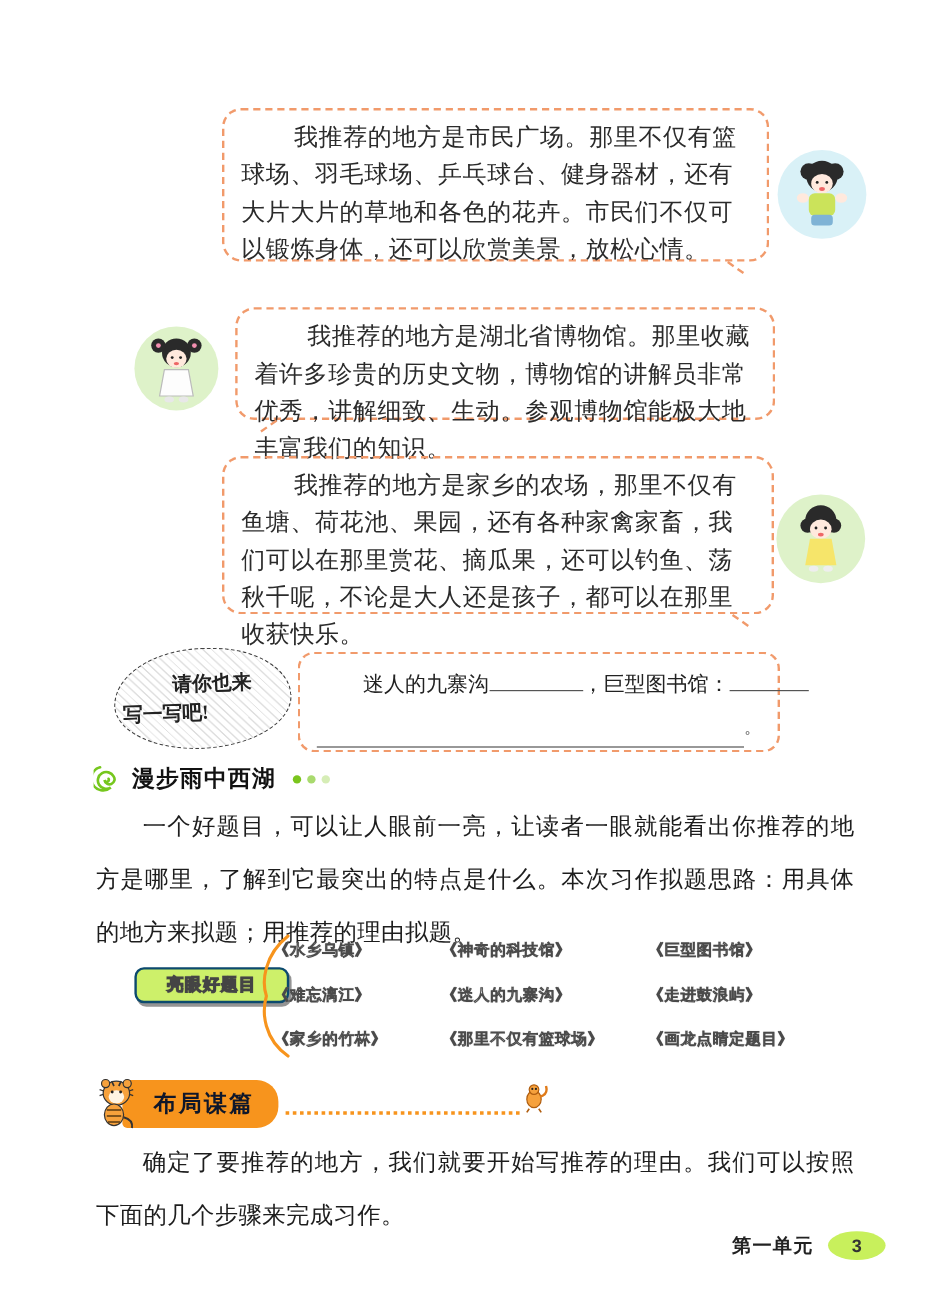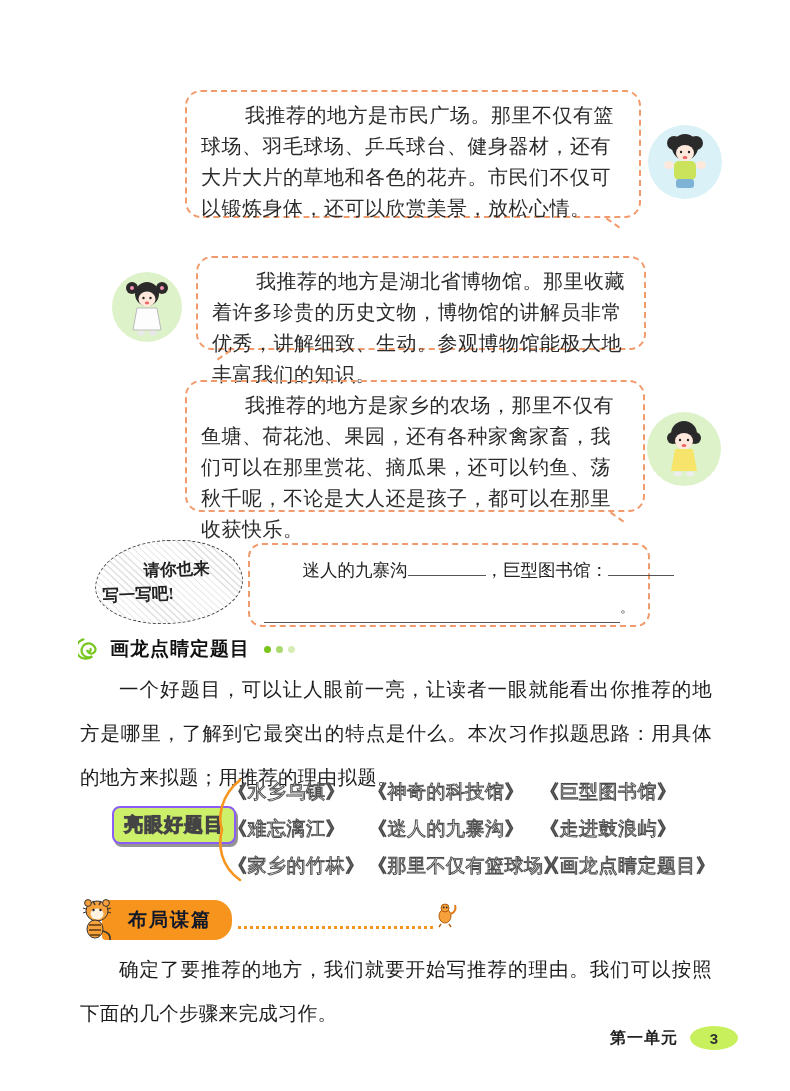--- a/index.html
+++ b/index.html
@@ -58,31 +58,31 @@
   .dots i { width:7px; height:7px; border-radius:50%; display:block; }
 
   .para { position:absolute; left:80px; width:632px; font-size:19.5px; line-height:44px; color:#1d1d1d; text-align:justify; }
   .para p { text-indent:2em; letter-spacing:0.3px; }
   .para1 { top:668px; }
   .para2 { top:948px; }
 
   
   .label-box {
     position:absolute; left:112px; top:806px;
-    background:#cdf06a; border:2px solid #8b5cf6; border-radius:8px;
+    background:#cdf06a; border:2px solid #0c4a6e; border-radius:8px;
     box-shadow:2px 3px 0 rgba(60,60,60,.55);
-    padding:4px 10px; font-size:19px; font-weight:bold; letter-spacing:1px;
+    padding:4px 25px; font-size:14px; font-weight:bold; letter-spacing:1px;
     color:#fff; -webkit-text-stroke:1px #444; text-shadow:0 0 1px #555;
     font-family:"Liberation Sans","DejaVu Sans",sans-serif;
   }
   .brace { position:absolute; left:216px; top:778px; }
   .titles-grid {
     position:absolute; left:228px; top:780px; width:462px;
     display:grid; grid-template-columns:140px 172px 150px; row-gap:13px;
-    font-size:19px; color:#fff; -webkit-text-stroke:0.9px #4a4a4a; text-shadow:0 0 1px #666;
+    font-size:13px; color:#fff; -webkit-text-stroke:0.9px #4a4a4a; text-shadow:0 0 1px #666;
     letter-spacing:0.5px;
   }
   .titles-grid span { line-height:24px; white-space:nowrap; }
 
   
   .sec2 { position:absolute; left:80px; top:898px; display:flex; align-items:center; height:44px; }
   .banner {
     background:#f7941d; color:#0f172a; font-weight:bold; font-size:19px;
     font-family:"Liberation Sans","DejaVu Sans",sans-serif;
     padding:7px 20px 7px 26px; border-radius:4px 18px 18px 4px; letter-spacing:2px;
@@ -177,21 +177,21 @@
     <div class="fill-line2">
       <span class="blank"></span>
         <span style="font-size:14px;">。</span>
     </div>
   </div>
 
   <div class="sec1">
     <svg width="24" height="24" viewBox="0 0 24 24">
       <path d="M12.5 12 a1.8 1.8 0 1 1 -3.4 1 a4.2 4.2 0 1 0 7.6 -3 a7 7 0 1 0 -2.4 9.3 a9.8 9.8 0 1 1 -8.9 -16.9" fill="none" stroke="#76c71e" stroke-width="2.2" stroke-linecap="round"></path>
     </svg>
-    <span class="title">画龙点睛定题目</span>
+    <span class="title">漫步雨中西湖</span>
     <span class="dots">
       <i style="background:#7ac51d"></i>
       <i style="background:#a9da6e"></i>
       <i style="background:#d6edb6"></i>
     </span>
   </div>
   <div class="para para1">
     <p>一个好题目，可以让人眼前一亮，让读者一眼就能看出你推荐的地方是哪里，了解到它最突出的特点是什么。本次习作拟题思路：用具体的地方来拟题；用推荐的理由拟题。</p>
   </div>
 

